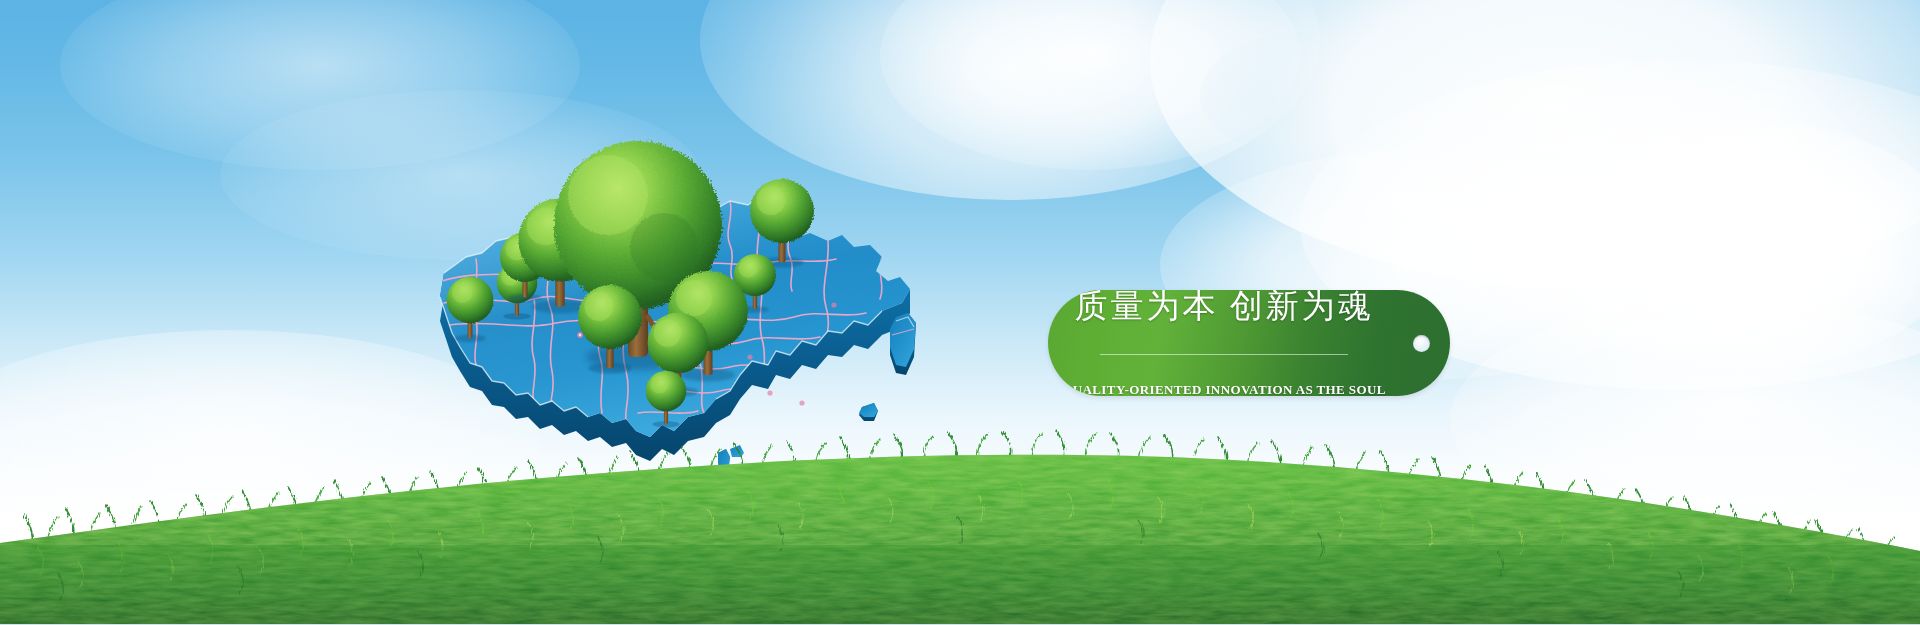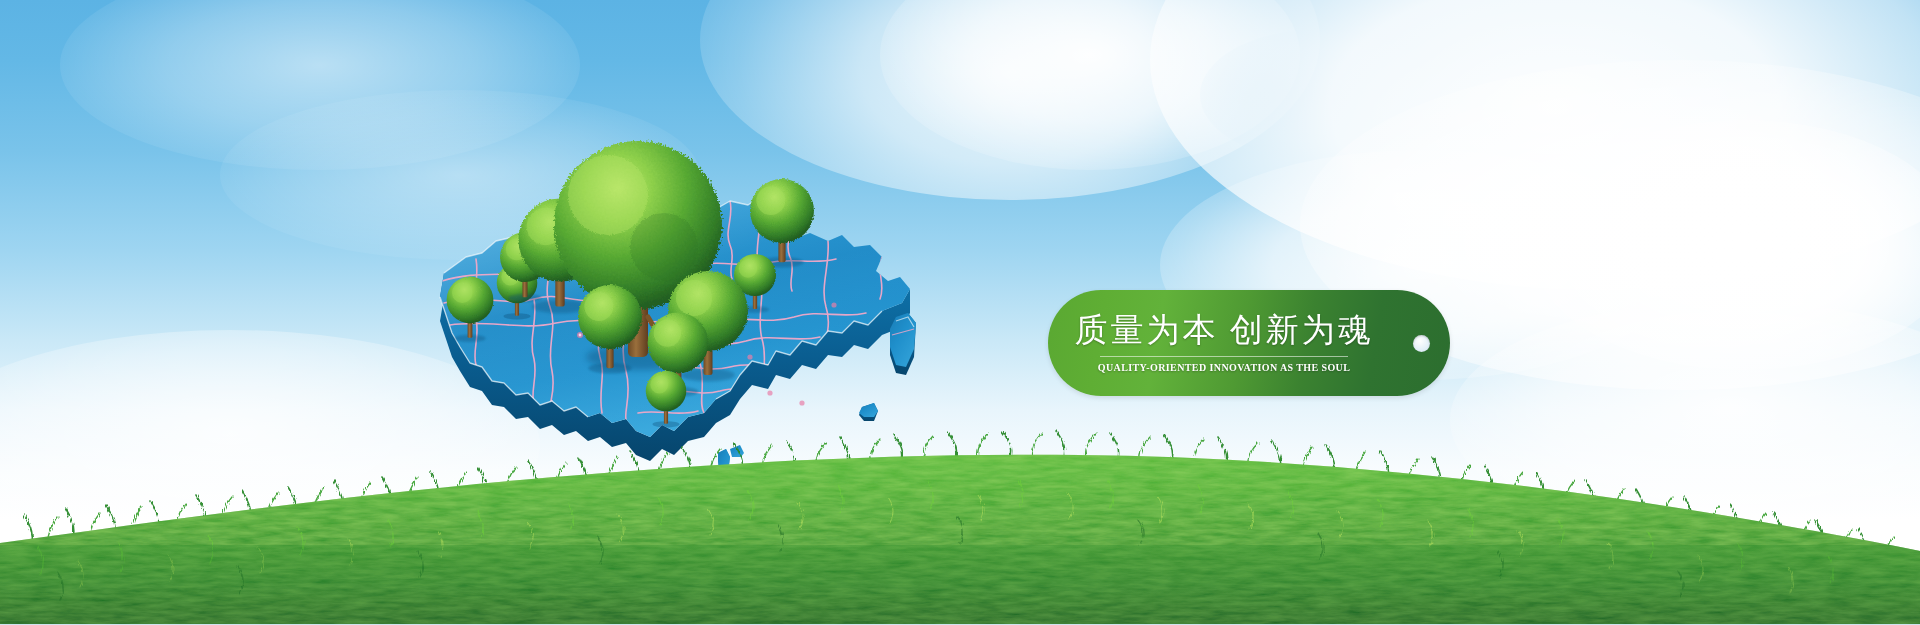--- a/index.html
+++ b/index.html
@@ -137,36 +137,36 @@
       #62b23a 28%,
       #4f9a33 48%,
       #3b8230 64%,
       #2f7330 80%,
       #2c6e2f 100%);
     box-shadow:0 2px 5px rgba(0,0,0,.10);
     overflow:hidden;
   }
   .badge-inner{
     position:absolute;left:0;top:0;width:352px;height:106px;
-    display:flex;flex-direction:column;align-items:center;justify-content:center;
+    display:flex;flex-direction:column;align-items:center;justify-content:space-between;
   }
   .badge-cn{
     font-family:"Liberation Serif","DejaVu Serif",serif;
     font-size:33px;line-height:1;color:#ffffff;letter-spacing:3px;
     white-space:nowrap;
     text-shadow:0 1px 2px rgba(0,0,0,.28);
     margin-bottom:4px;
   }
   .badge-rule{
     width:248px;height:1px;background:rgba(255,255,255,.55);
     margin:5px 0 6px 0;
   }
   .badge-en{
     font-family:"Liberation Serif","DejaVu Serif",serif;
-    font-weight:bold;font-size:10px;line-height:1;color:#ffffff;
+    font-weight:bold;font-size:13px;line-height:1;color:#ffffff;
     letter-spacing:.4px;white-space:nowrap;
     text-shadow:0 1px 2px rgba(0,0,0,.30);
   }
   .badge-hole{
     position:absolute;left:365px;top:45px;width:17px;height:17px;
     border-radius:50%;
     background:radial-gradient(circle at 40% 35%,#ffffff 0%,#e3f0f8 60%,#d2e6f3 100%);
     box-shadow:inset 0 1px 2px rgba(0,0,0,.22);
   }
 

